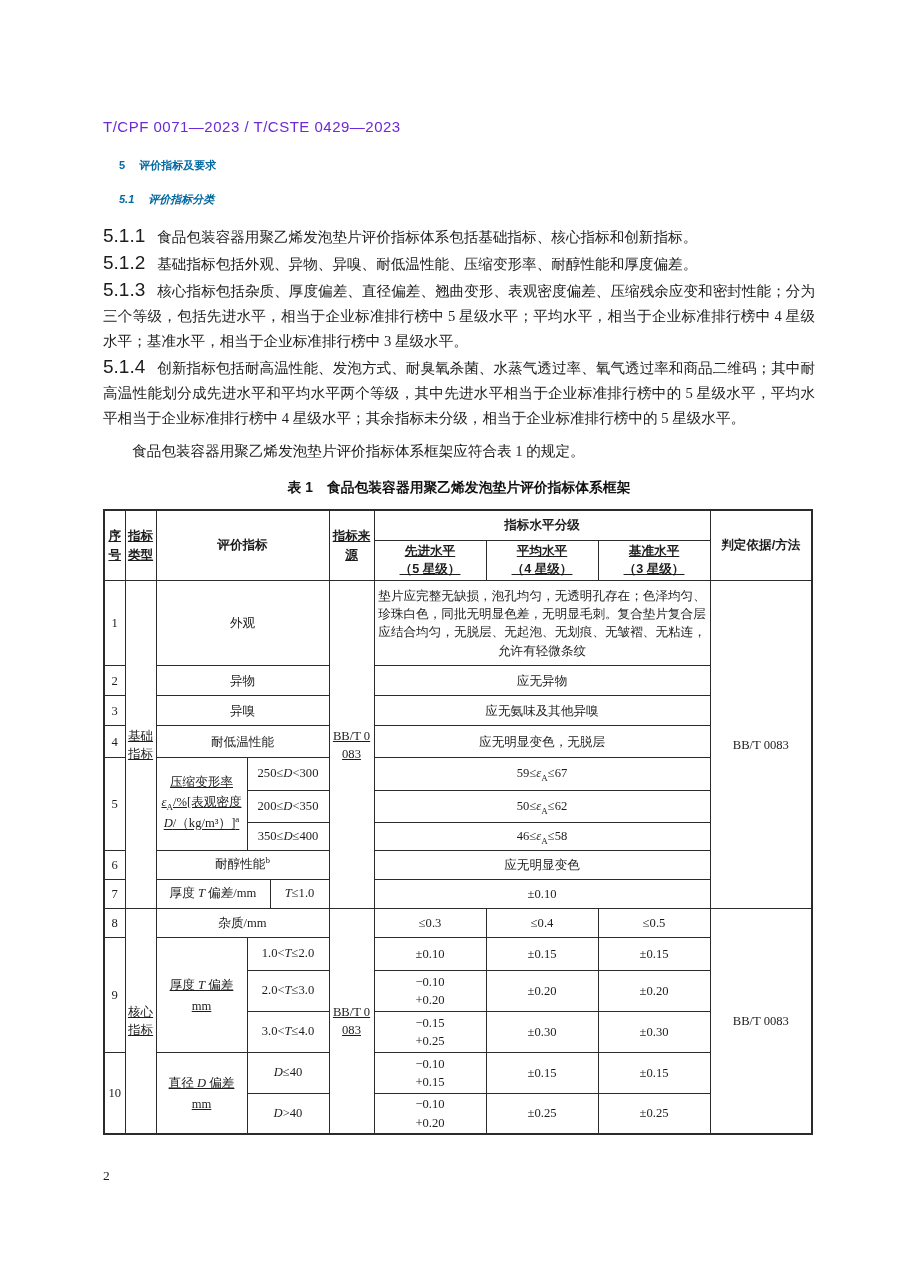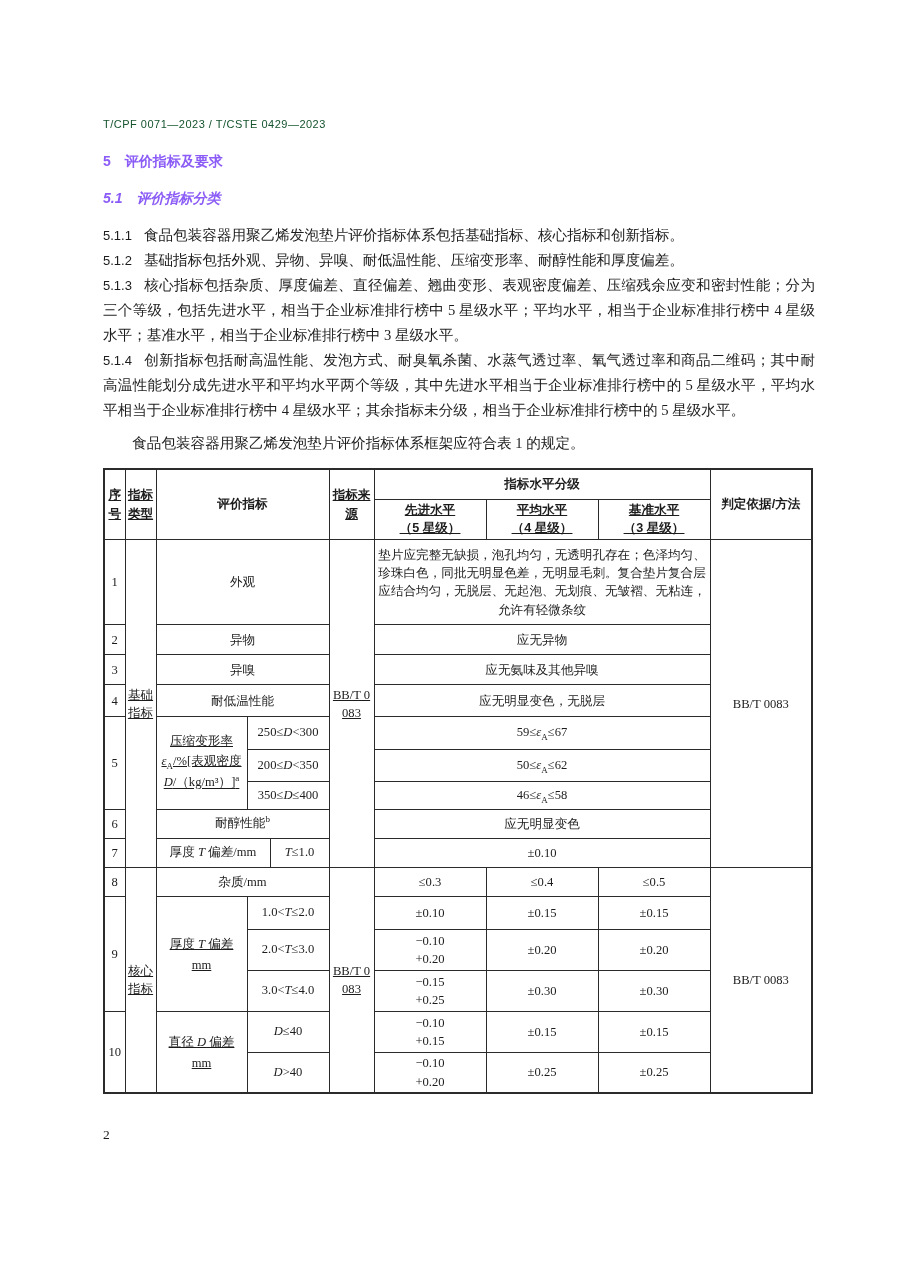--- a/index.html
+++ b/index.html
@@ -12,45 +12,45 @@
     overflow:hidden;
   }
   .content{
     position:absolute;
     left:103px;top:0;
     width:712px;
   }
   .doc-header{
     margin-top:118px;
     font-family:"Liberation Sans","DejaVu Sans",sans-serif;
+    font-size:15px;
+    letter-spacing:0.5px;
+    color:#6d28d9;
+  }
+  .h-sec{
+    font-family:"Liberation Sans","DejaVu Sans",sans-serif;
+    font-weight:bold;
     font-size:11px;
-    letter-spacing:0.5px;
-    color:#14532d;
-  }
-  .h-sec{
-    font-family:"Liberation Sans","DejaVu Sans",sans-serif;
-    font-weight:bold;
-    font-size:14px;
-    color:#8b5cf6;
-    margin:0;
+    color:#0369a1;
+    margin:16px;
   }
   .h5{margin-top:23px;}
   .h51{margin-top:19px;font-style:italic;}
   .h52{margin-top:11px;}
   .h-sec .num{margin-right:14px;}
   .para{
     margin:0;
     font-size:14.6px;
     line-height:25px;
     text-align:justify;
   }
   .p-first{margin-top:15px;}
   .para .pnum{
     font-family:"Liberation Sans","DejaVu Sans",sans-serif;
-    font-size:13px;
+    font-size:19px;
     margin-right:12px;
   }
   .para-indent{
     margin:8px 0 0 0;
     font-size:14.6px;
     line-height:25px;
     text-indent:2em;
     text-align:justify;
   }
   .tbl-caption{
@@ -115,20 +115,21 @@
     <h2 class="h-sec h51"><span class="num">5.1</span><span>评价指标分类</span></h2>
 
     <p class="para p-first"><span class="pnum">5.1.1</span><span>食品包装容器用聚乙烯发泡垫片评价指标体系包括基础指标、核心指标和创新指标。</span></p>
     <p class="para"><span class="pnum">5.1.2</span><span>基础指标包括外观、异物、异嗅、耐低温性能、压缩变形率、耐醇性能和厚度偏差。</span></p>
     <p class="para"><span class="pnum">5.1.3</span><span>核心指标包括杂质、厚度偏差、直径偏差、翘曲变形、表观密度偏差、压缩残余应变和密封性能；分为三个等级，包括先进水平，相当于企业标准排行榜中 5 星级水平；平均水平，相当于企业标准排行榜中 4 星级水平；基准水平，相当于企业标准排行榜中 3 星级水平。</span></p>
     <p class="para"><span class="pnum">5.1.4</span><span>创新指标包括耐高温性能、发泡方式、耐臭氧杀菌、水蒸气透过率、氧气透过率和商品二维码；其中耐高温性能划分成先进水平和平均水平两个等级，其中先进水平相当于企业标准排行榜中的 5 星级水平，平均水平相当于企业标准排行榜中 4 星级水平；其余指标未分级，相当于企业标准排行榜中的 5 星级水平。</span></p>
 
 
     <p class="para-indent">食品包装容器用聚乙烯发泡垫片评价指标体系框架应符合表 1 的规定。</p>
 
+    <div class="tbl-caption"><span class="cap-num">表 1</span><span>食品包装容器用聚乙烯发泡垫片评价指标体系框架</span></div>
 
     <table class="std">
       <colgroup>
         <col style="width:21px">
           <col style="width:31px">
           <col style="width:91px">
           <col style="width:23px">
           <col style="width:59px">
           <col style="width:45px">
           <col style="width:112px">

